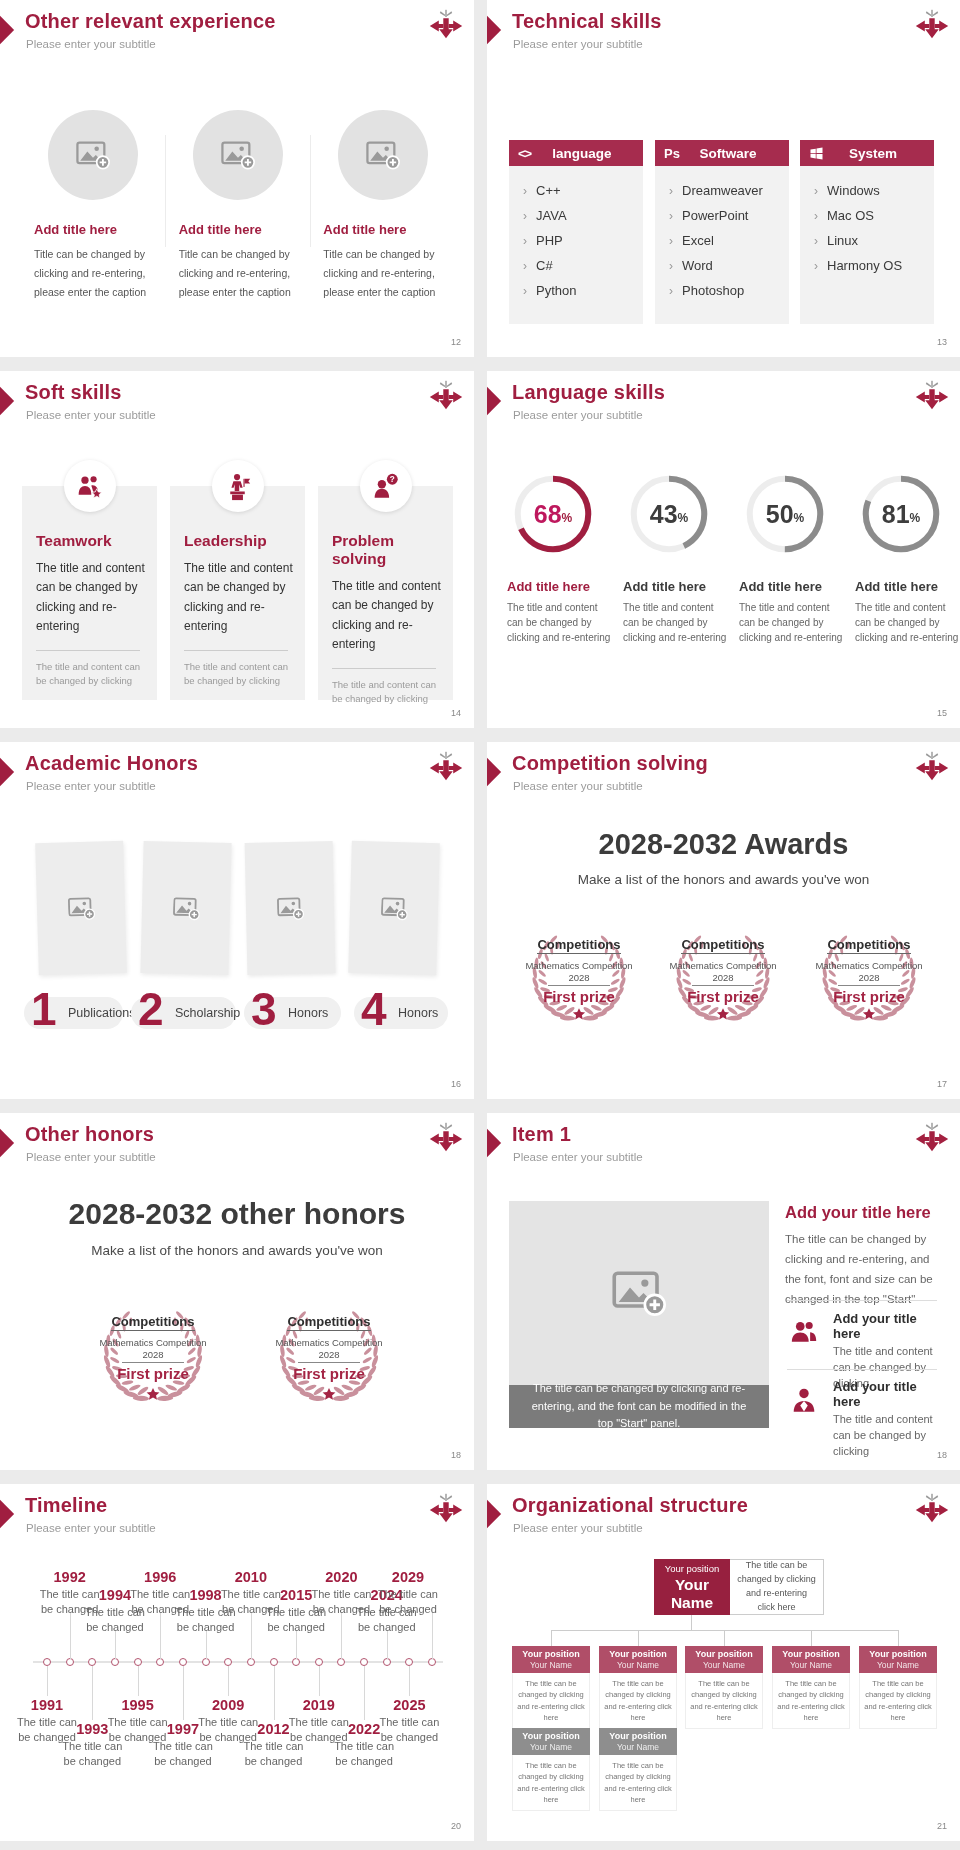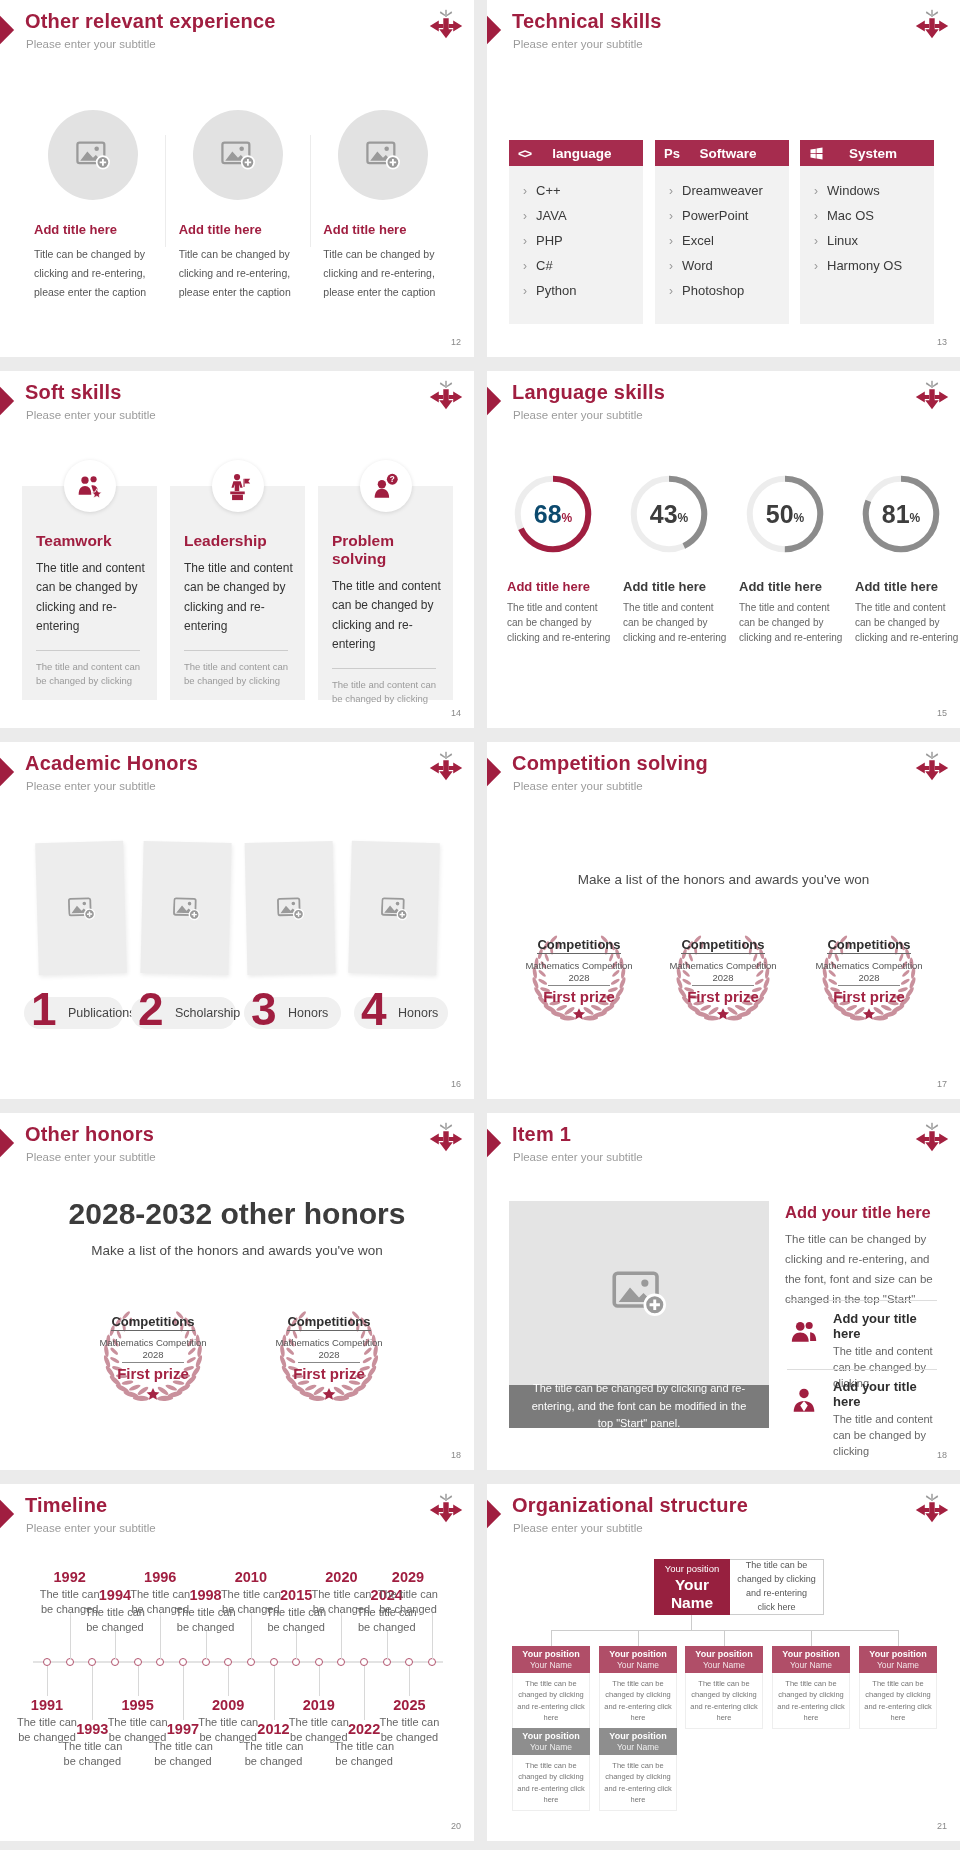--- a/index.html
+++ b/index.html
@@ -364,21 +364,21 @@
     <svg class="emblem">
         <use href="#emblem"></use>
       </svg>
     <div class="s15-col" style="left:20px">
       <div class="ring-wrap">
         <svg viewBox="0 0 100 100">
           <circle cx="50" cy="50" r="41" fill="none" stroke="#EDEDED" stroke-width="7"></circle>
           <circle class="ring-val" cx="50" cy="50" r="41" fill="none" stroke-width="7" transform="rotate(-90 50 50)" stroke-dasharray="175.17520636416685 257.610597594363" stroke="#A01E40" stroke-linecap="butt"></circle>
         </svg>
         <div class="ring-text">
-            <span class="ring-num" style="color: #0c4a6e;">68</span>
+            <span class="ring-num" style="color: #be185d;">68</span>
             <span class="ring-pct" style="color: rgb(160, 30, 64);">%</span>
           </div>
       </div>
       <div class="s15-title" style="color: rgb(160, 30, 64);">Add title here</div>
       <div class="s15-text">The title and content can be changed by clicking and re-entering</div>
     </div>
     <div class="s15-col" style="left:136px">
       <div class="ring-wrap">
         <svg viewBox="0 0 100 100">
           <circle cx="50" cy="50" r="41" fill="none" stroke="#EDEDED" stroke-width="7"></circle>
@@ -469,20 +469,21 @@
     <div class="pagenum">16</div>
   </section>
 
   <section class="slide">
     <div class="marker"></div>
     <h2 class="stitle">Competition solving</h2>
     <div class="ssub">Please enter your subtitle</div>
     <svg class="emblem">
         <use href="#emblem"></use>
       </svg>
+    <div class="honor-h" style="top:86px;font-size:29px">2028-2032 Awards</div>
     <div class="honor-sub" style="top:130px">Make a list of the honors and awards you've won</div>
     <div class="wreath" style="left:25px;top:182px">
       <svg class="laurel" viewBox="0 0 200 150">
           <g>
             <ellipse cx="62.14395520083096" cy="19.935965076926543" rx="2.4" ry="7" transform="rotate(43 62.14395520083096 19.935965076926543)" fill="#C9909C"></ellipse>
             <ellipse cx="68.45329600069246" cy="28.94663756410545" rx="2" ry="5.5" transform="rotate(5 68.45329600069246 28.94663756410545)" fill="#C9909C"></ellipse>
             <ellipse cx="50.95244151849198" cy="29.837379980315355" rx="2.52" ry="7.45" transform="rotate(30 50.95244151849198 29.837379980315355)" fill="#C9909C"></ellipse>
             <ellipse cx="59.127034598743315" cy="37.197816650262794" rx="2.1" ry="5.85" transform="rotate(-8 59.127034598743315 37.197816650262794)" fill="#C9909C"></ellipse>
             <ellipse cx="42.27509932879988" cy="42.002565063741756" rx="2.6399999999999997" ry="7.9" transform="rotate(17 42.27509932879988 42.002565063741756)" fill="#C9909C"></ellipse>
             <ellipse cx="51.895916107333235" cy="47.33547088645146" rx="2.2" ry="6.2" transform="rotate(-21 51.895916107333235 47.33547088645146)" fill="#C9909C"></ellipse>

